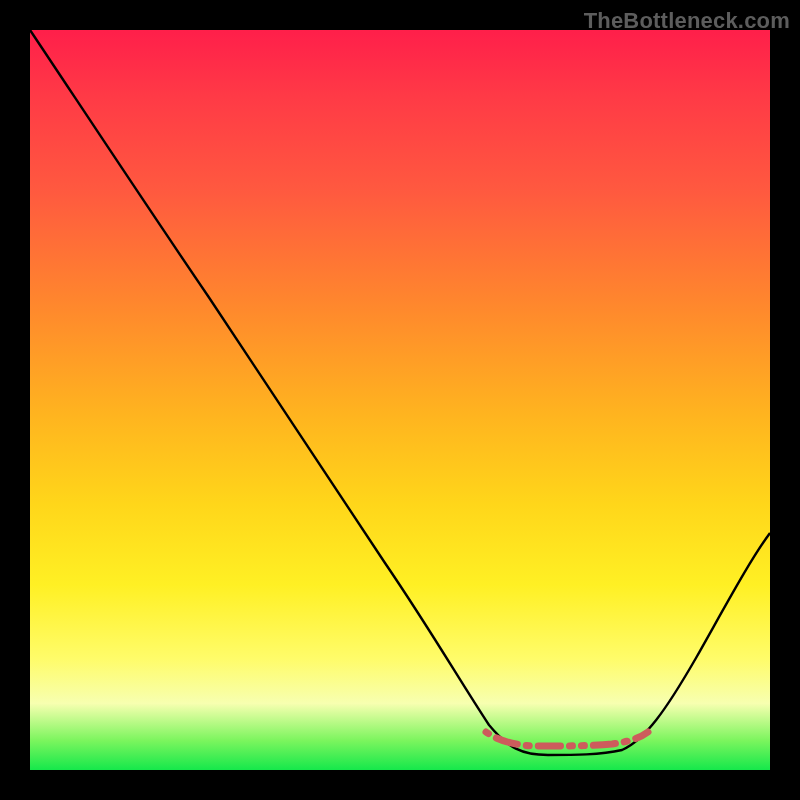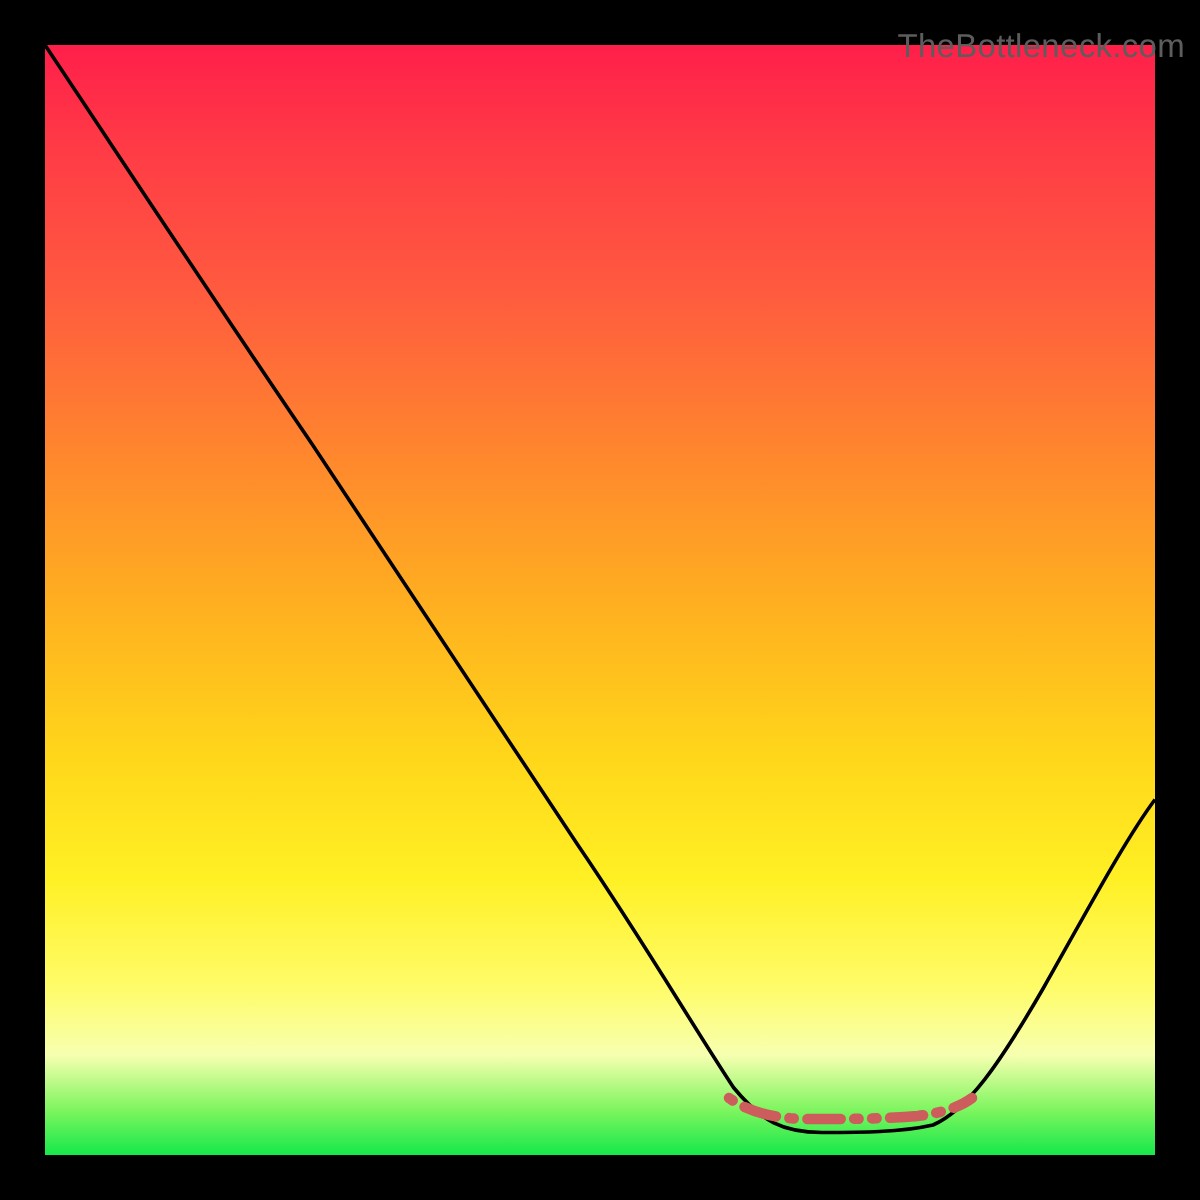--- a/index.html
+++ b/index.html
@@ -12,25 +12,25 @@
     font-family: Arial, Helvetica, sans-serif;
   }
   .frame {
     position: relative;
     width: 800px;
     height: 800px;
     background: #000;
   }
   .watermark {
     position: absolute;
-    top: 18px;
+    top: 8px;
     right: 10px;
     color: #5d5d5d;
     font-size: 22px;
-    font-weight: 400;
+    font-weight: 700;
     letter-spacing: 0.2px;
     z-index: 10;
   }
   .plot-area {
     position: absolute;
     left: 30px;
     top: 30px;
     width: 740px;
     height: 740px;
     

